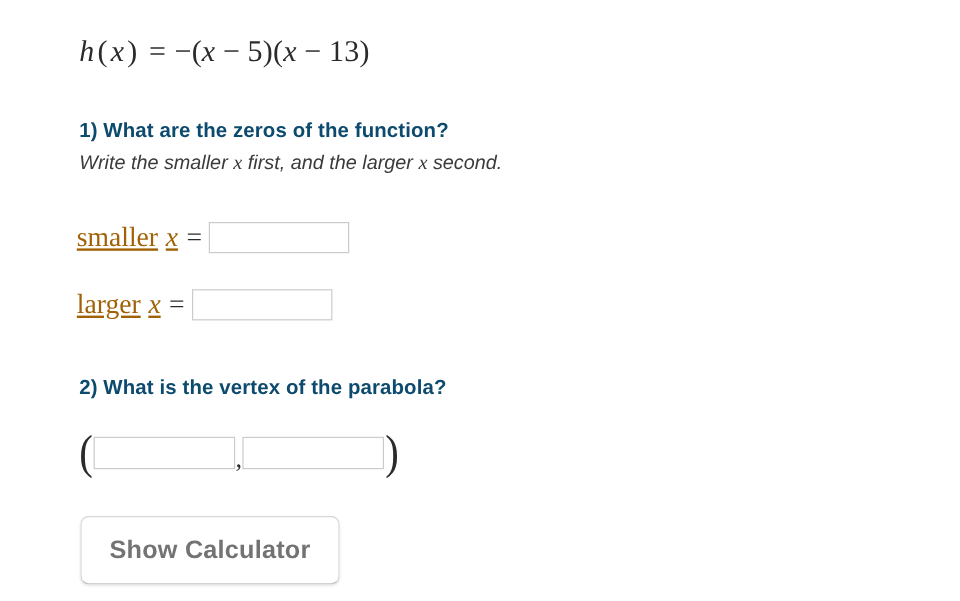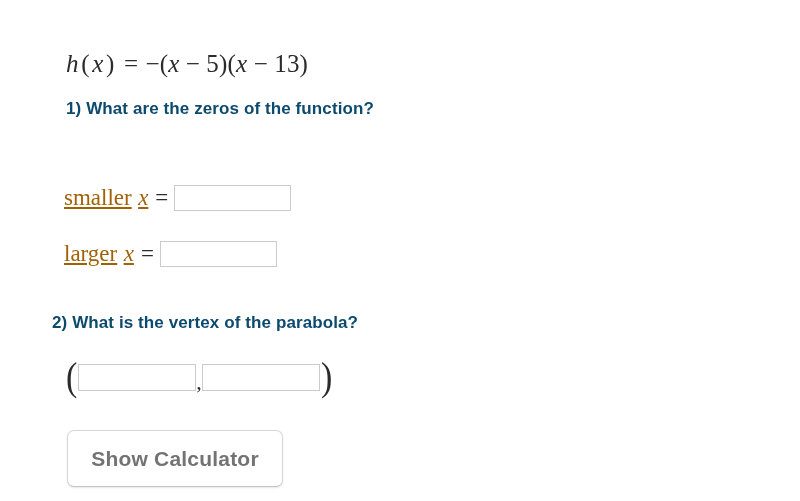--- a/index.html
+++ b/index.html
@@ -41,34 +41,33 @@
 
   
   .equation {
     position: absolute;
     left: 66px;
     top: 27px;
     font-size: 25px;
     line-height: 34px;
     white-space: nowrap;
     letter-spacing: 0.2px;
-    margin-top: 20px;
   }
 
   
   .question {
     position: absolute;
     font-size: 17px;
     font-weight: bold;
     color: #0c4a6e;
     letter-spacing: 0.1px;
     white-space: nowrap;
   }
   #q1 { left: 66px; top: 99px; }
-  #q2 { left: 52px; top: 313px; text-align: center; }
+  #q2 { left: 66px; top: 313px; text-align: center; }
 
   .subtitle {
     position: absolute;
     left: 66px;
     top: 126px;
     font-size: 16.5px;
     font-style: italic;
     color: #3b3b3b;
     white-space: nowrap;
   }
@@ -170,20 +169,21 @@
 <body>
 
 <div class="page">
 
   <div class="equation math">
     <span class="mi">h</span><span class="mo">(</span><span class="mi">x</span><span class="mo">)</span><span class="mo" style="padding:0 0.28em;">=</span><span class="mo" style="padding:0;">−</span><span class="mo" style="padding:0;">(</span><span class="mi">x</span><span class="mo" style="padding:0 0.25em;">−</span><span class="mn">5</span><span class="mo" style="padding:0;">)</span><span class="mo" style="padding:0;">(</span><span class="mi">x</span><span class="mo" style="padding:0 0.25em;">−</span><span class="mn">13</span><span class="mo" style="padding:0;">)</span>
   </div>
 
   <div class="question" id="q1">1) What are the zeros of the function?</div>
 
+  <div class="subtitle"><span>Write the smaller </span><span class="mi">x</span><span> first, and the larger </span><span class="mi">x</span><span> second.</span></div>
 
   <div class="answer-row" id="row-smaller">
     <span class="answer-label"><span>smaller</span><span class="mi" style="padding-left:0.28em;">x</span></span>
     <span class="eqsign">=</span>
     <input class="box" id="input-smaller" type="text" placeholder="" style="">
   </div>
 
   <div class="answer-row" id="row-larger">
     <span class="answer-label"><span>larger</span><span class="mi" style="padding-left:0.28em;">x</span></span>
     <span class="eqsign">=</span>

